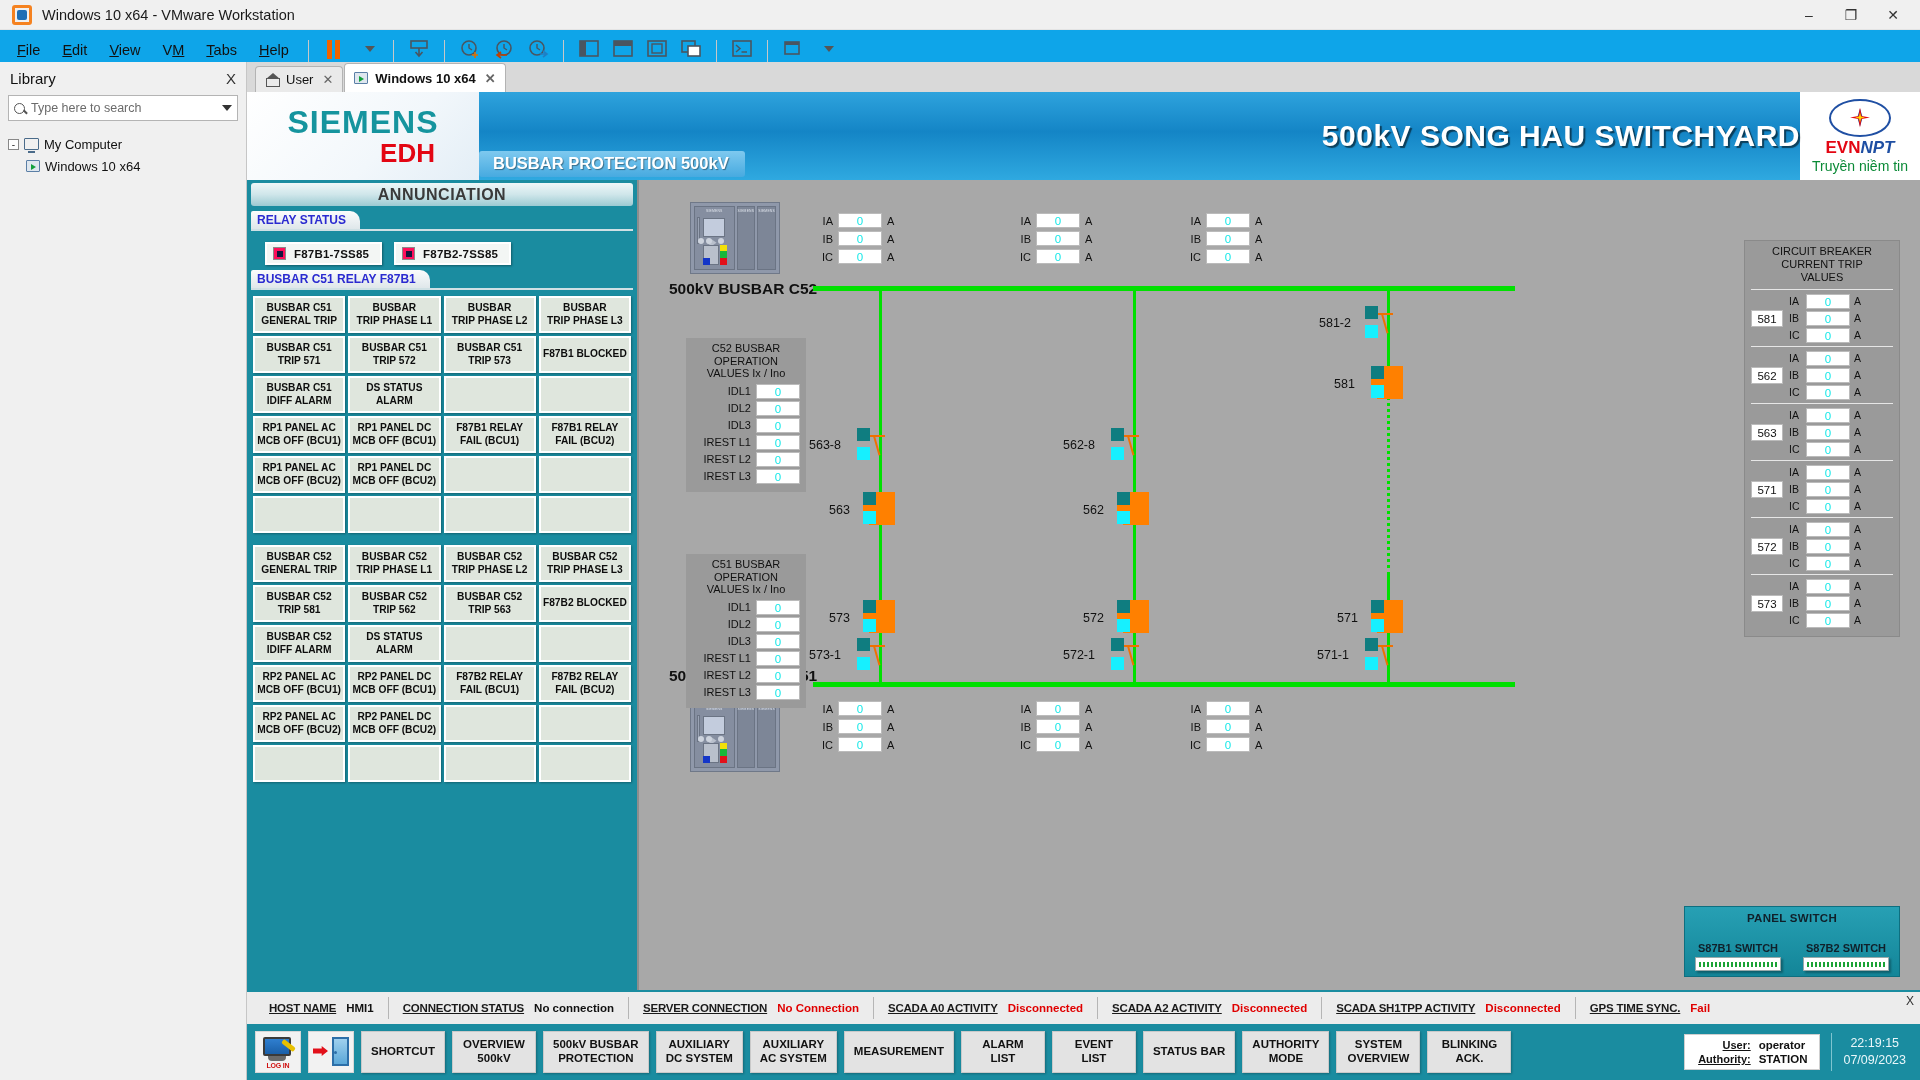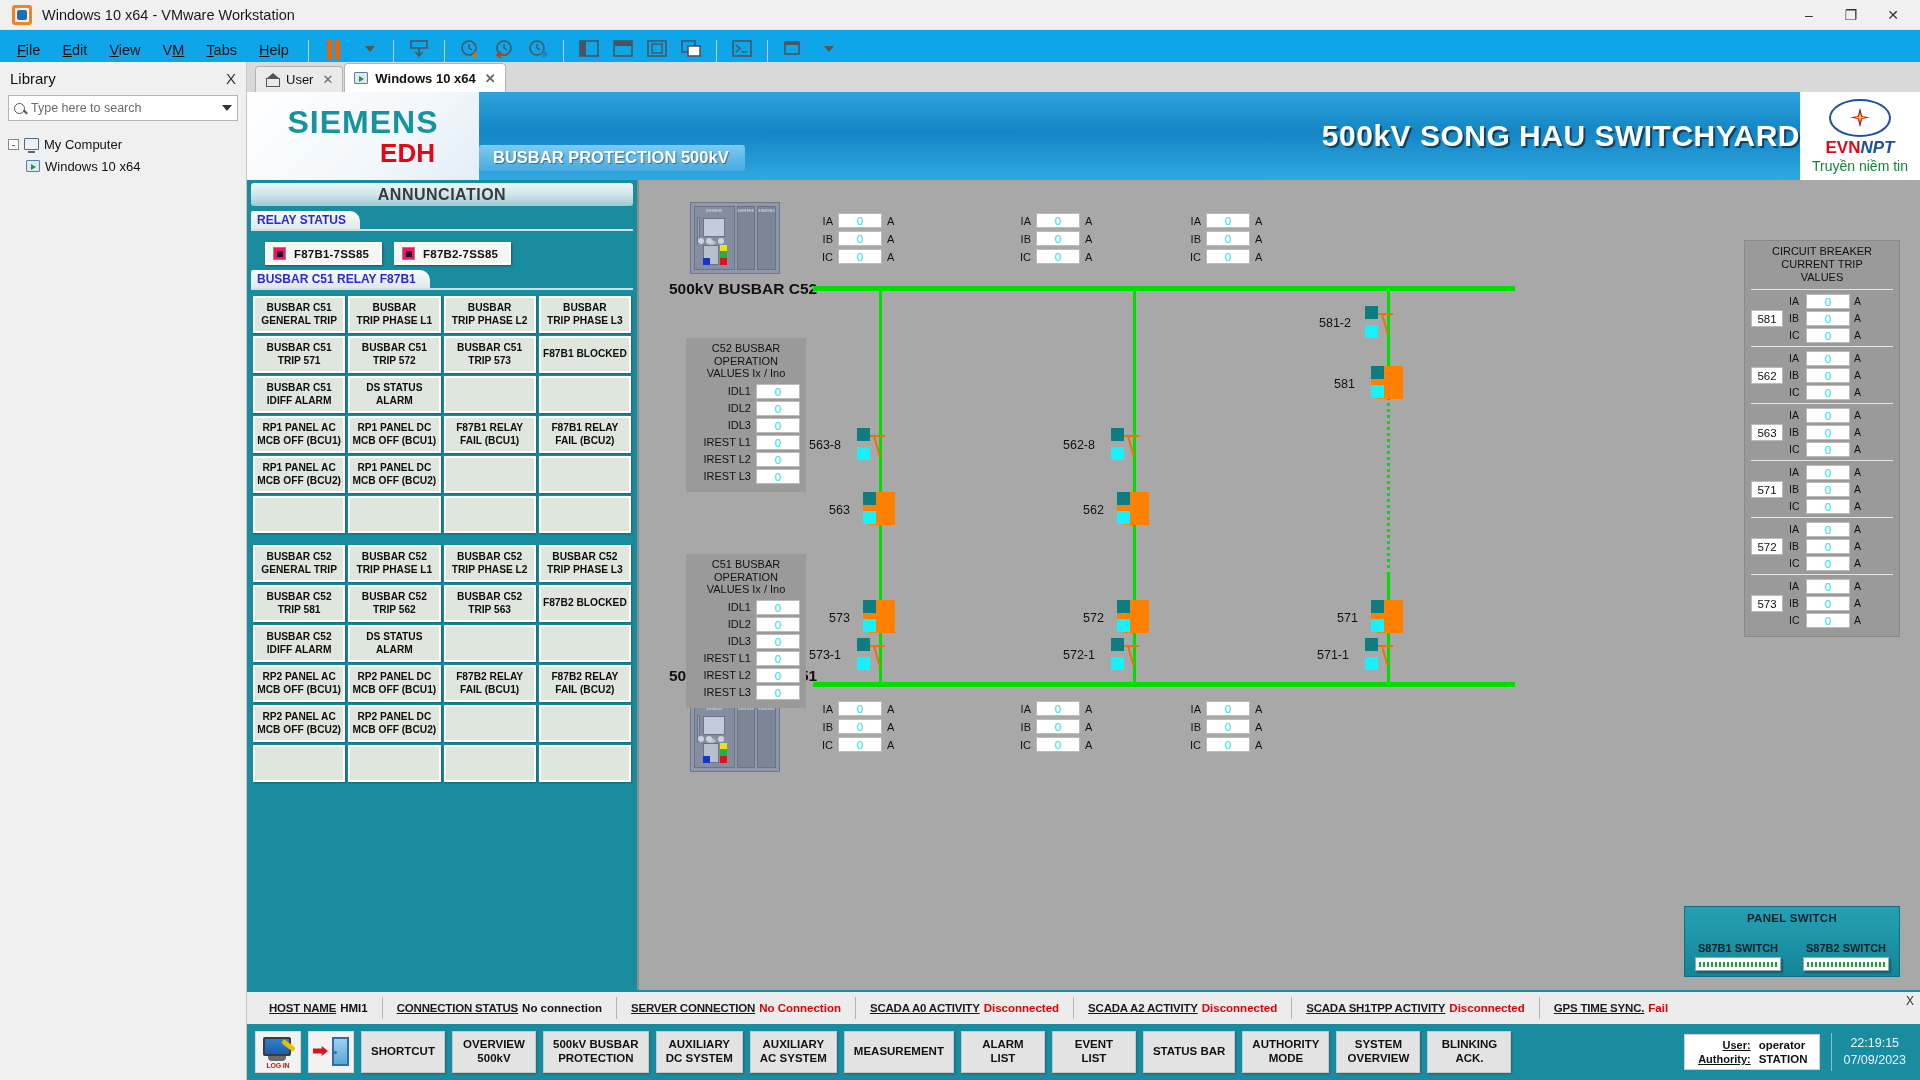--- a/index.html
+++ b/index.html
@@ -87,21 +87,21 @@
   .sc-header { height: 88px; display: flex; position: relative; flex: none;
     background: linear-gradient(180deg,#2ea3dd 0%,#1485c6 45%,#2fa9e0 100%); }
   .hdr-logo { width: 232px; background: linear-gradient(135deg,#ffffff 0%,#f2f7fb 60%,#e3eef6 100%);
     display: flex; flex-direction: column; align-items: center; justify-content: center; flex: none; position: relative; }
   .siemens { font-size: 32px; font-weight: bold; color: #15949e; letter-spacing: 1px; line-height: 1; }
   .edh { font-size: 26px; font-weight: bold; color: #e30613; letter-spacing: 0px; line-height: 1;
     align-self: flex-end; margin-right: 44px; margin-top: 2px; }
   .hdr-mid { flex: 1; position: relative; display: flex; align-items: center; justify-content: flex-end; }
   .hdr-title { font-size: 30px; font-weight: bold; color: #fff; letter-spacing: .5px;
     text-shadow: 2px 2px 1px rgba(0,0,0,.55); }
-  .hdr-sub { position: absolute; left: 0; bottom: 9px;
+  .hdr-sub { position: absolute; left: 0; bottom: 3px;
     background: linear-gradient(180deg,#7ec9ef 0%,#47aae0 100%);
     color: #fff; font-size: 16.5px; font-weight: bold; padding: 3px 16px 4px 14px;
     border-radius: 3px; text-shadow: 1px 1px 1px rgba(0,0,0,.4); }
   .hdr-evn { width: 120px; background: #fff; display: flex; flex-direction: column; align-items: center;
     justify-content: center; flex: none; padding: 2px 0; }
   .evn-star { width: 62px; height: 38px; border: 2px solid #1f4fa3; border-radius: 50%;
     display: flex; align-items: center; justify-content: center; position: relative; }
   .evn-star .s4 { width: 0; height: 0; position: absolute;
     border-left: 14px solid transparent; border-right: 14px solid transparent;
     border-top: 9px solid #1f4fa3; border-bottom: 9px solid #1f4fa3;
@@ -216,21 +216,21 @@
   .panelsw .sws { display: flex; gap: 22px; margin-top: 18px; }
   .panelsw .sw1 { text-align: center; }
   .panelsw .sw1 .nm { font-size: 11px; font-weight: bold; color: #10202a; }
   .panelsw .sw1 .bar { width: 86px; height: 14px; background: #fff; border: 1px solid #9aa;
     margin-top: 3px; box-shadow: 2px 2px 2px rgba(0,0,0,.3); display: flex; align-items: center; padding: 0 3px; }
   .panelsw .sw1 .bar i { flex: 1; height: 5px; background: repeating-linear-gradient(90deg,#1aa336 0 2px,#fff 2px 4px); }
 
   
   .statusbar { height: 34px; background: #ececec; border-top: 2px solid #1a8ca0;
     display: flex; align-items: center; padding: 0 8px; flex: none; position: relative; }
-  .st-item { display: flex; align-items: center; gap: 4px; padding: 0 14px; height: 100%; }
+  .st-item { display: flex; align-items: center; gap: 10px; padding: 0 14px; height: 100%; }
   .st-lbl { font-size: 11.5px; font-weight: bold; color: #1a1a1a; text-decoration: underline; letter-spacing: -.2px; }
   .st-val { font-size: 11.5px; font-weight: bold; color: #111; }
   .st-val.red { color: #e00000; }
   .st-div { width: 1px; height: 22px; background: #b5b5b5; }
   .st-x { position: absolute; right: 6px; top: 2px; font-size: 12px; color: #333; }
 
   
   .toolbar { height: 56px; background: #1a8ca0; display: flex; align-items: center; gap: 7px;
     padding: 0 8px; flex: none; }
   .tb-icon { width: 46px; height: 42px; background: #f2f2f2; border: 1px solid #d7d7d7;

